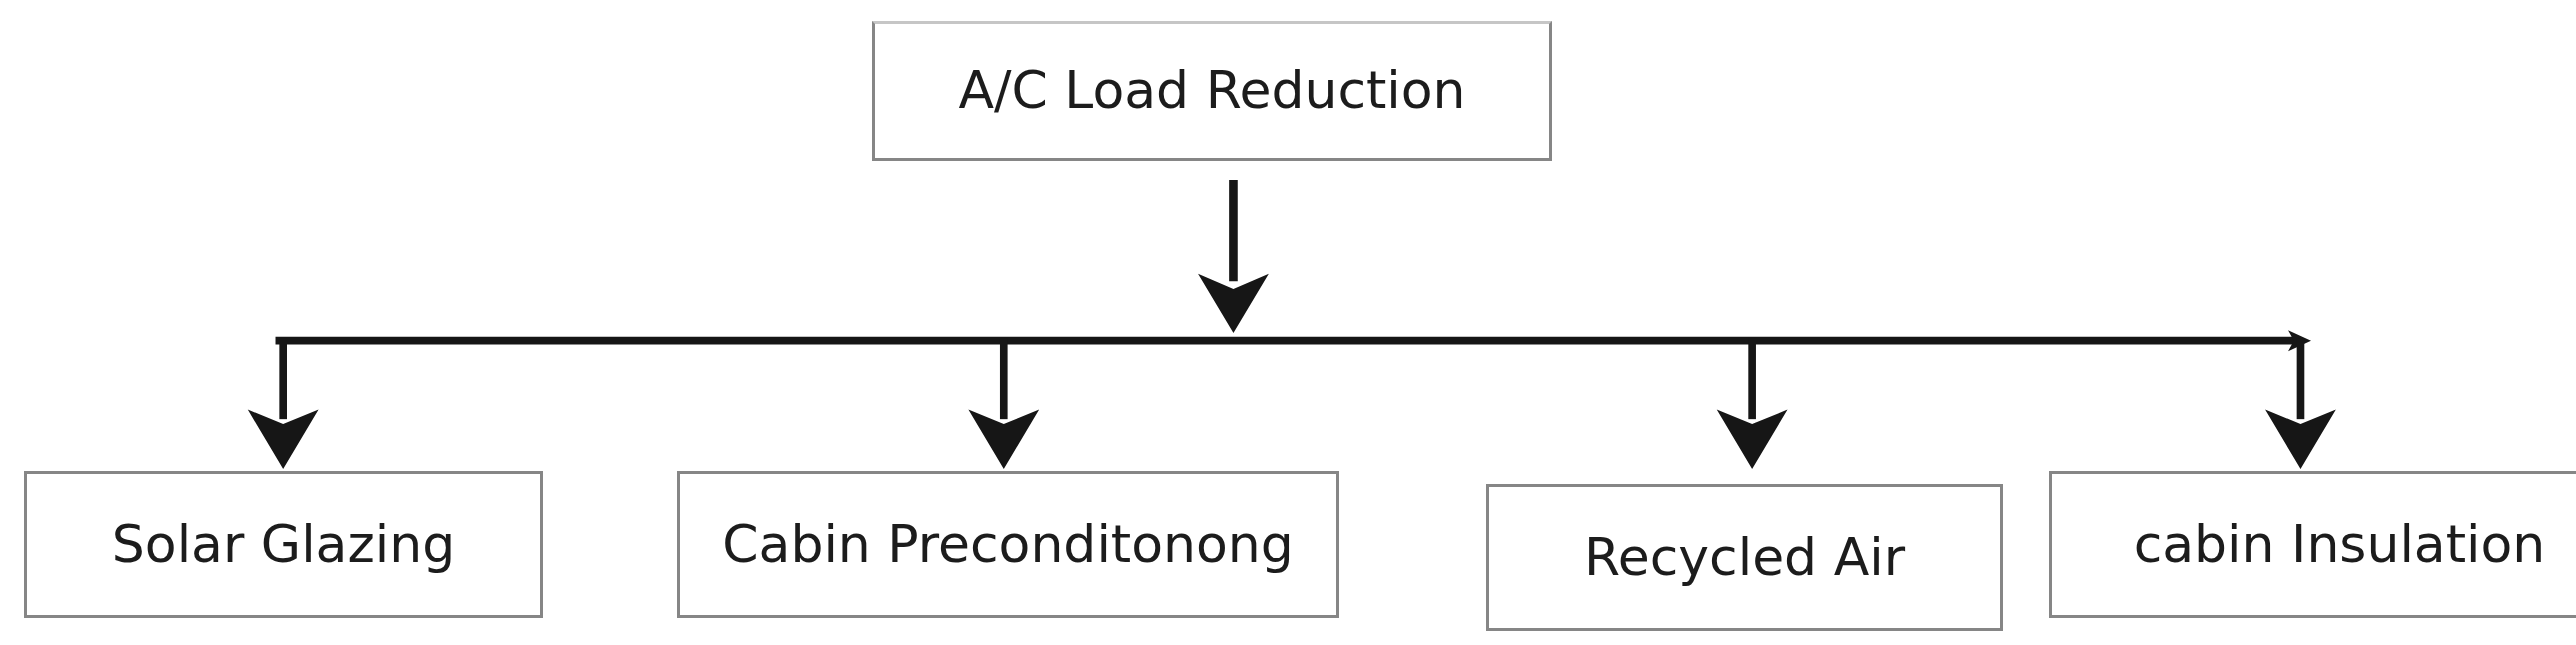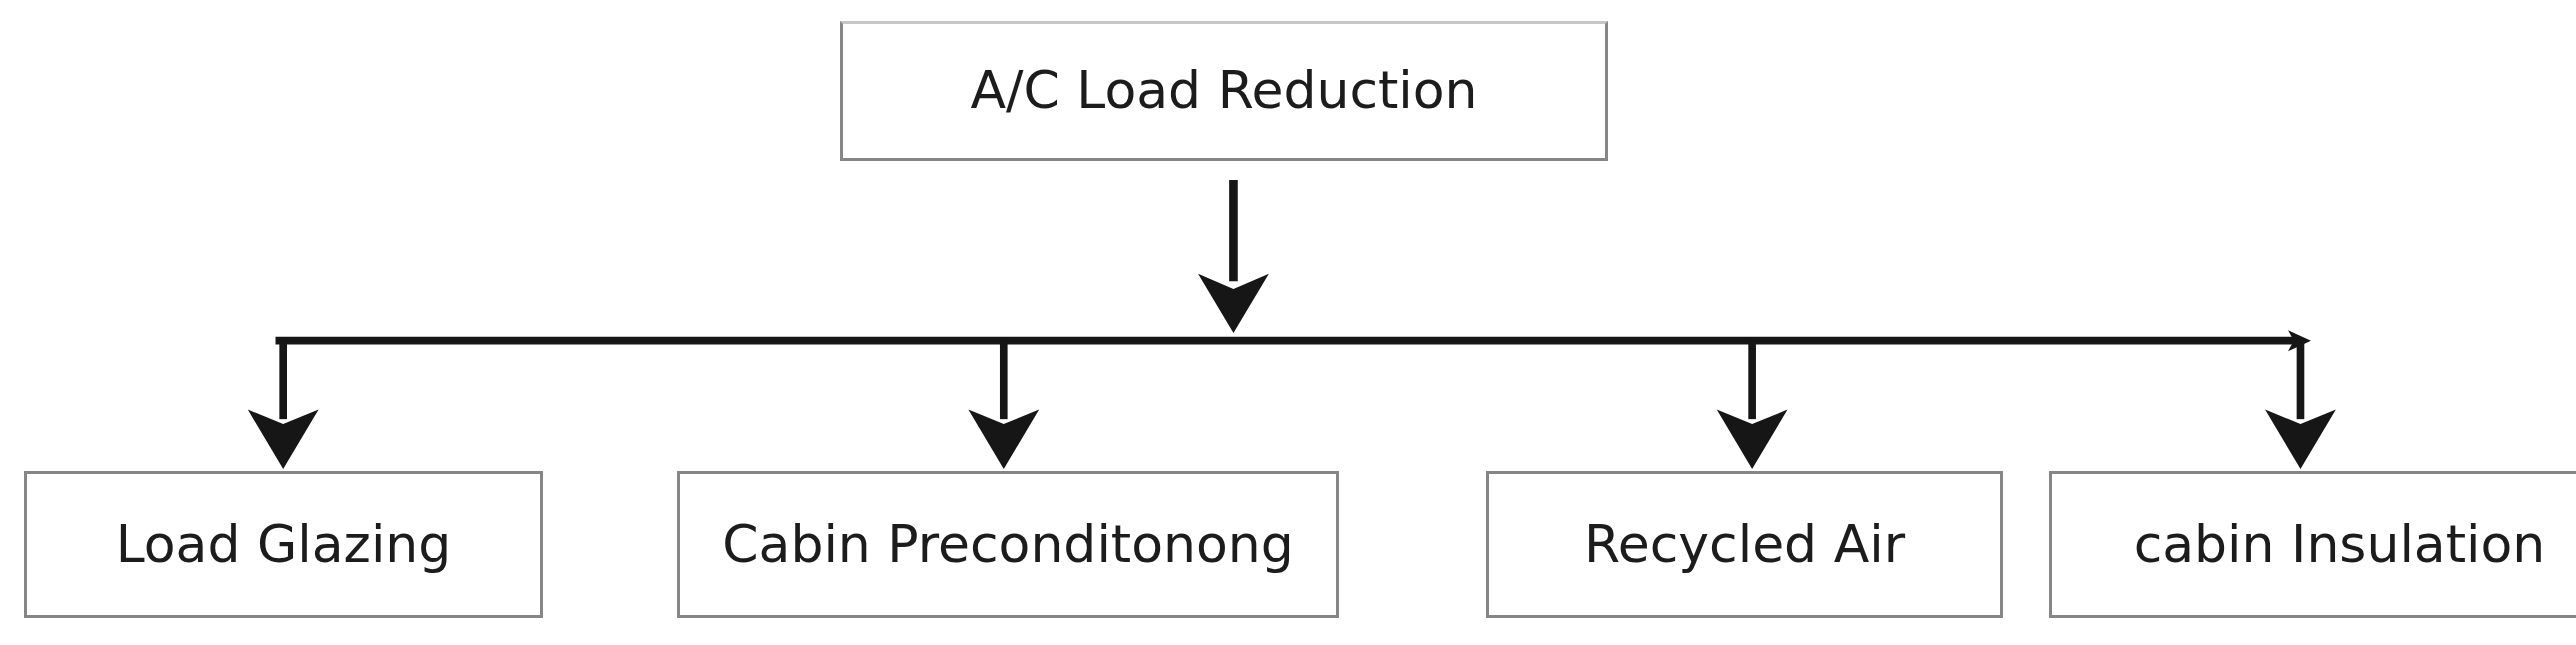--- a/index.html
+++ b/index.html
@@ -32,26 +32,26 @@
     justify-content:center;
     background:#ffffff;
     border:3.8px solid var(--border-color);
     color:var(--text-color);
     font-size:52px;
     line-height:1.1;
     white-space:nowrap;
     text-align:center;
   }
   .node--root{
-    left:840px;top:21px;width:768px;height:140px;
+    left:872px;top:21px;width:680px;height:140px;
     border-top-color:var(--border-top-light);
   }
   .node--child1{left:24px;top:471px;width:519px;height:147px;}
   .node--child2{left:677px;top:471px;width:662px;height:147px;text-align:right;}
-  .node--child3{left:1486px;top:471px;width:517px;height:147px;}
+  .node--child3{left:1486px;top:484px;width:517px;height:147px;}
   .node--child4{left:2049px;top:471px;width:574px;height:147px;padding-left:7px;}
 </style>
 </head>
 <body>
 
 <div class="canvas">
 
   <svg class="connector-layer" width="2576" height="645" viewBox="0 0 2690 674" xmlns="http://www.w3.org/2000/svg">
 
     <line x1="1288" y1="188" x2="1288" y2="294" stroke="var(--line-color)" stroke-width="9"></line>
@@ -71,21 +71,21 @@
 
     <line x1="2403" y1="354" x2="2403" y2="438" stroke="var(--line-color)" stroke-width="8"></line>
     <polygon points="2366,428 2403,490 2440,428 2403,443" fill="var(--line-color)"></polygon>
   </svg>
 
   <div class="node node--root">
     <span>A/C Load Reduction</span>
   </div>
 
   <div class="node node--child1">
-    <span>Load Glazing</span>
+    <span>Solar Glazing</span>
   </div>
 
   <div class="node node--child2">
     <span>Cabin Preconditonong</span>
   </div>
 
   <div class="node node--child3">
     <span>Recycled Air</span>
   </div>
 

